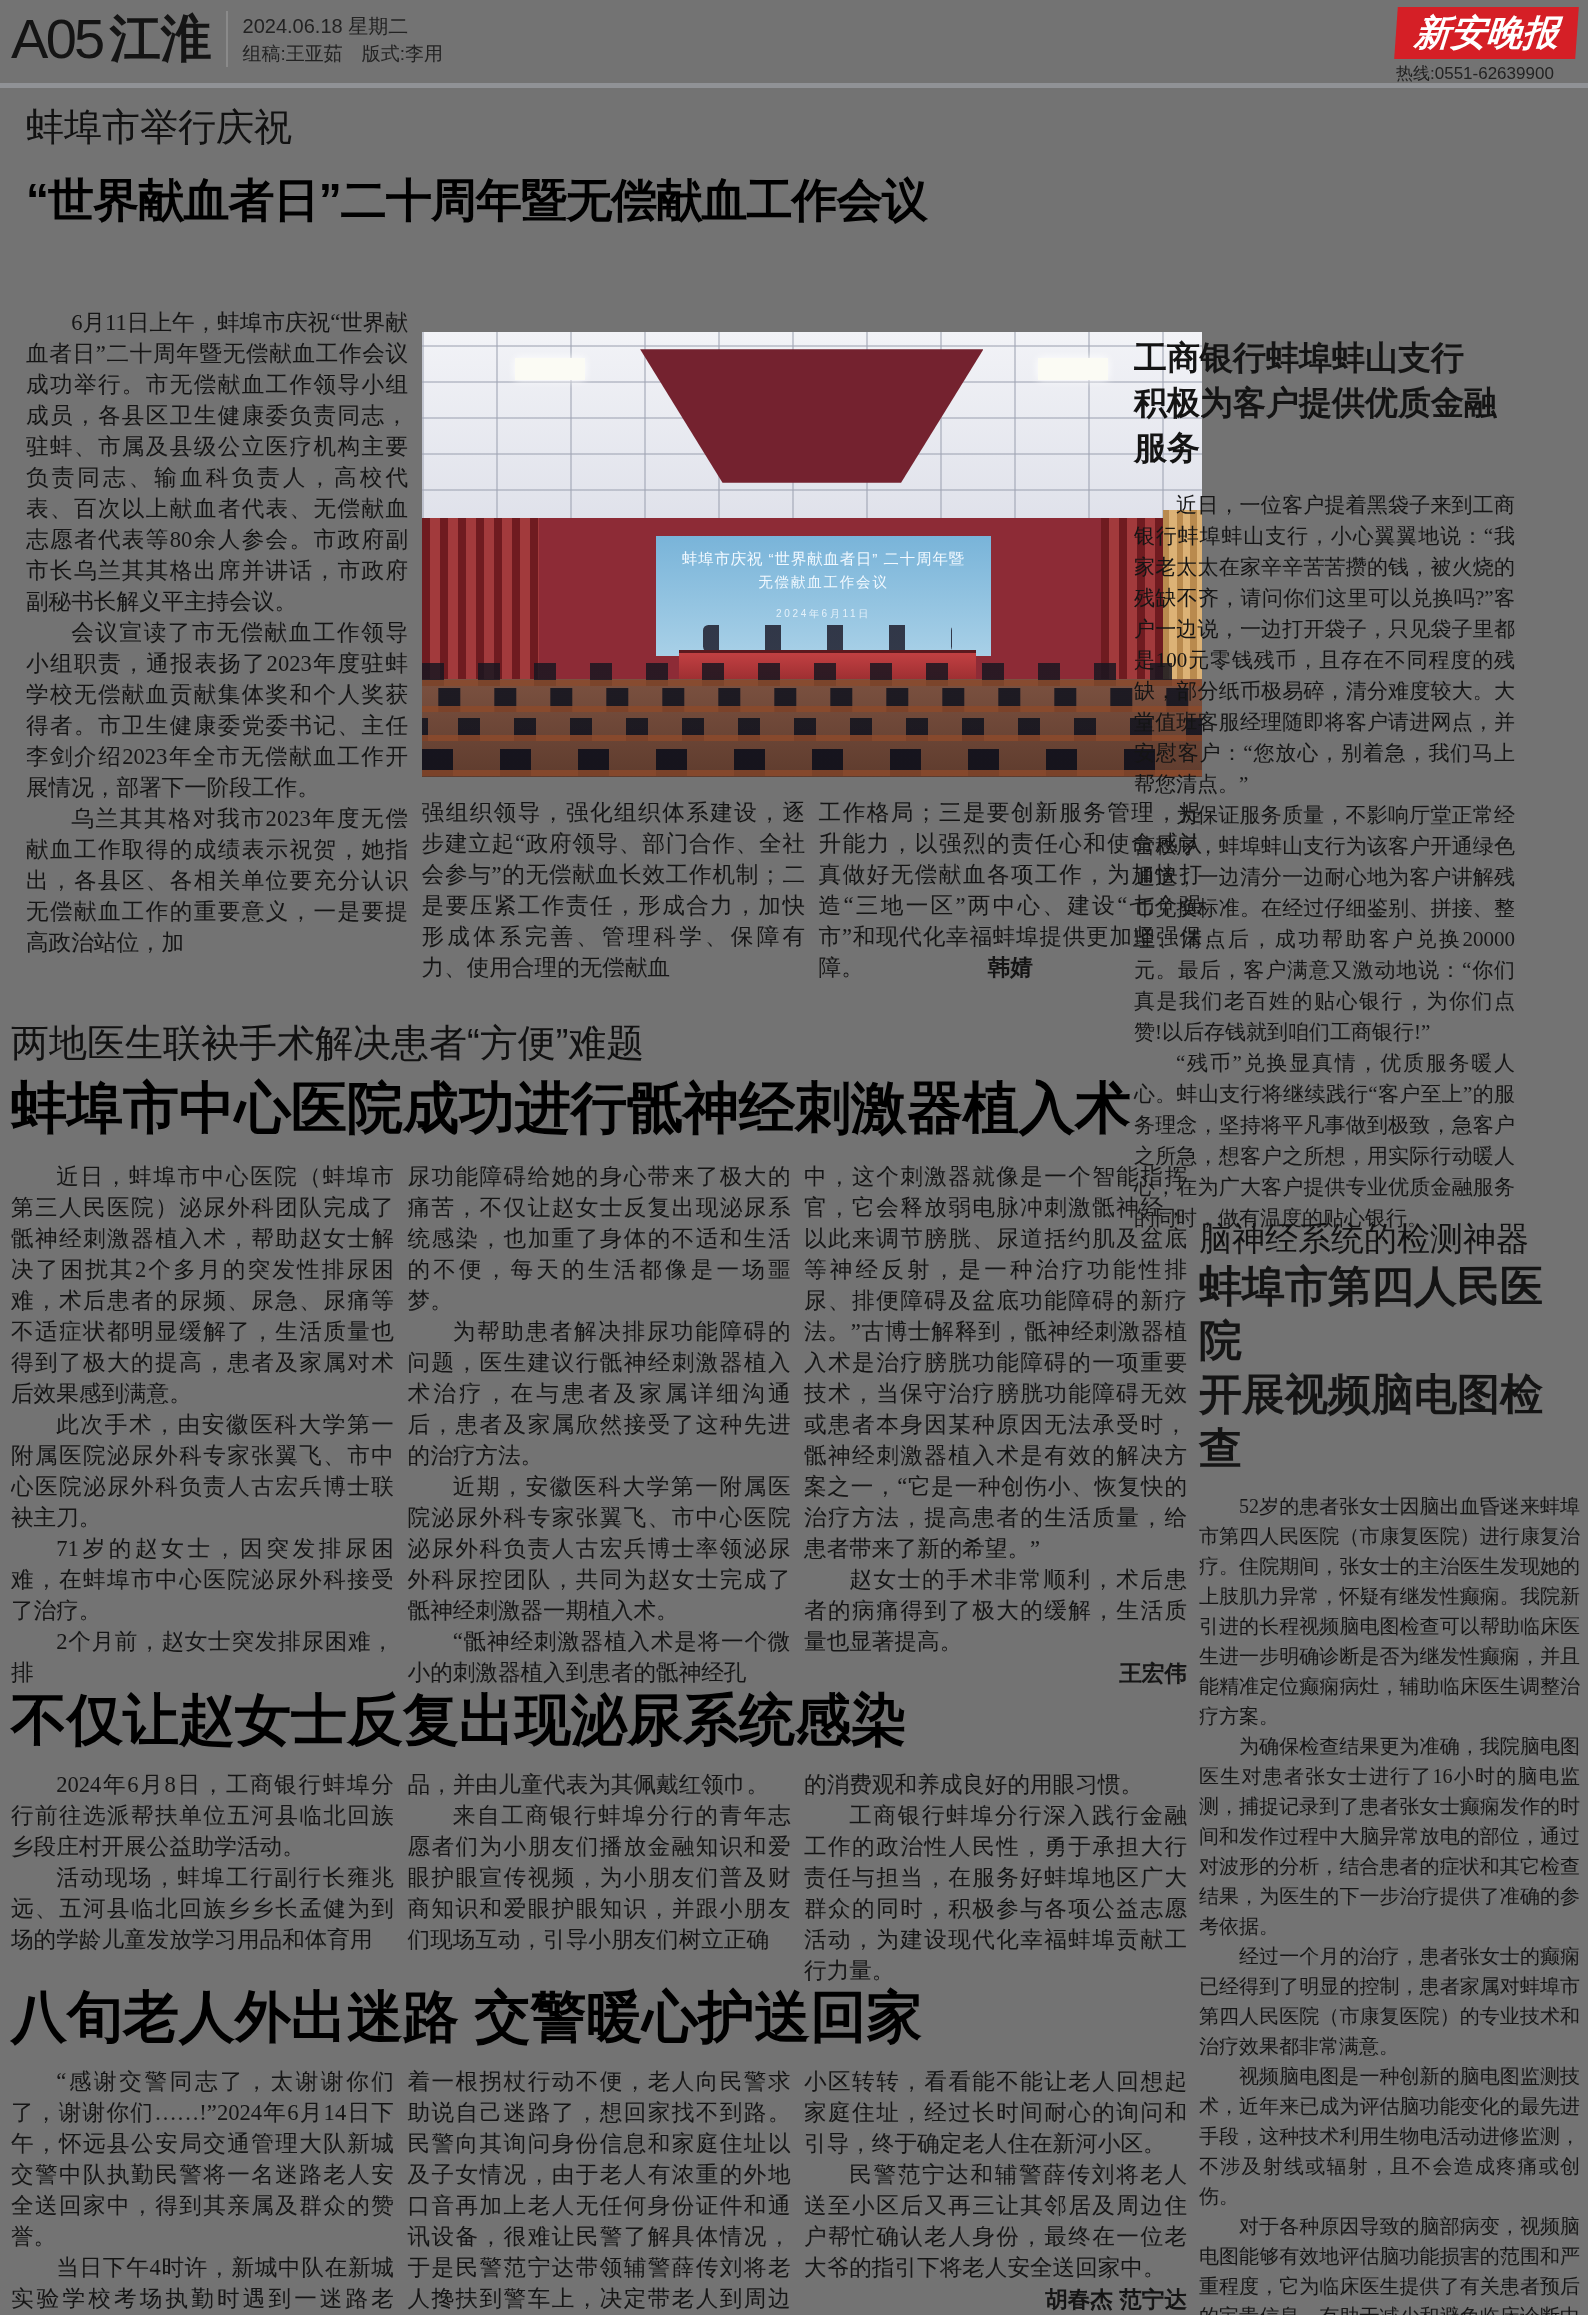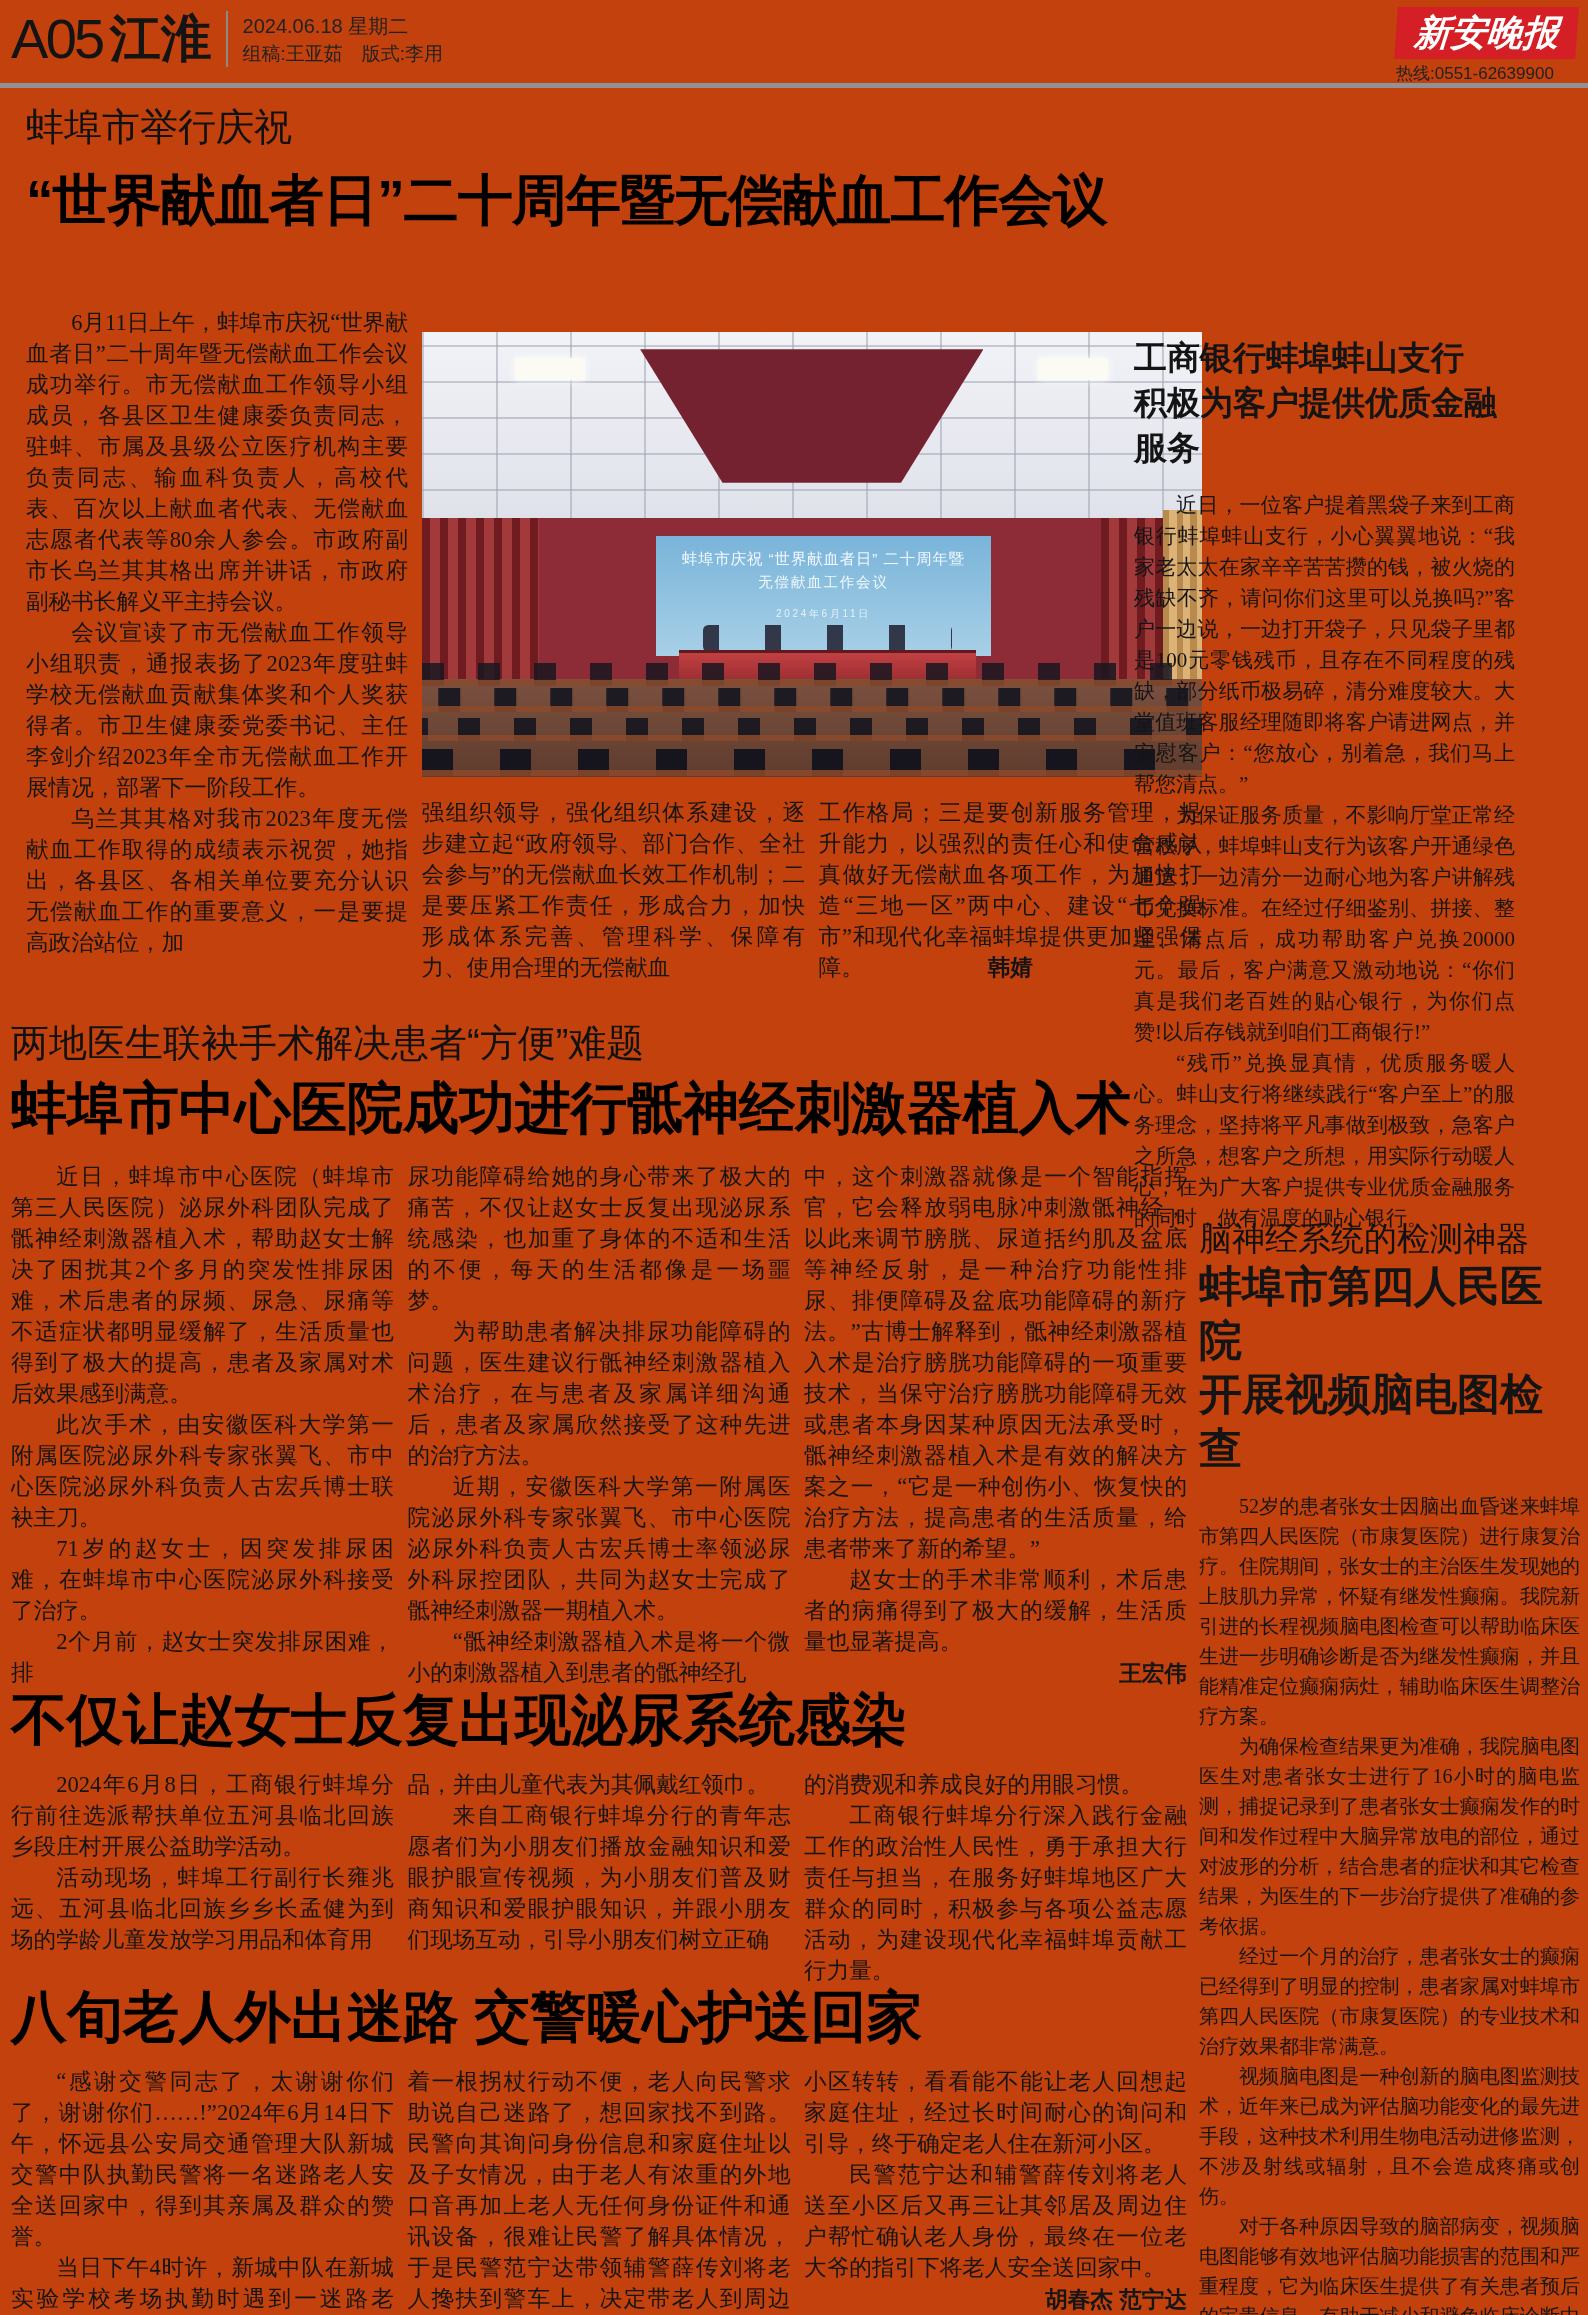--- a/index.html
+++ b/index.html
@@ -1,19 +1,19 @@
 <!DOCTYPE html>
 <html style="font-size:14.5px"><head>
 <meta charset="utf-8">
 <style>
   * { margin:0; padding:0; box-sizing:border-box; }
   html,body { background:#e5e5e5; }
   .page {
     position:relative; width:1588px; height:2316px; margin:0 auto;
-    background:#c2410c; overflow:hidden; color:#141414;
+    background:#737373; overflow:hidden; color:#141414;
     font-family:"Liberation Serif","DejaVu Serif",serif;
   }
   
   .hd { position:absolute; left:11px; top:7.2px; right:11px; height:71px; }
   .hd-left { display:flex; align-items:flex-start; }
   .page-code { font-family:"Liberation Sans","DejaVu Sans",sans-serif; font-weight:200; font-size:56px; line-height:63px; letter-spacing:-2.7px; }
   .section-name { font-family:"Liberation Sans","DejaVu Sans",sans-serif; font-weight:700; font-size:51px; line-height:63px; margin-left:7.2px; }
   .hd-div { width:1.8px; height:56px; background:#8a8a8a; margin:3.6px 14.5px 0 14.5px; }
   .pub-info { padding-top:5.4px; font-family:"Liberation Sans","DejaVu Sans",sans-serif; color:#222; }
   .pub-date { font-size:20px; line-height:27px; }
@@ -29,21 +29,21 @@
   .para { text-indent:2em; }
   .para.cont { text-indent:0; }
   .byline-line { font-family:"Liberation Sans","DejaVu Sans",sans-serif; font-weight:900; text-align:right; font-size:22.6px; line-height:34px; }
   .byline-inline { font-family:"Liberation Sans","DejaVu Sans",sans-serif; font-weight:900; text-align:center; font-size:22.6px; line-height:31px; margin-top:-31px; }
   .kicker { font-family:"Liberation Sans","DejaVu Sans",sans-serif; font-weight:500; color:#111; }
   .headline { font-family:"Liberation Sans","DejaVu Sans",sans-serif; font-weight:900; color:#000; }
 
   
   .lead { position:absolute; left:26px; top:105px; width:1176px; }
   .lead .kicker { font-size:38px; line-height:45px; }
-  .lead .headline { font-size:55px; line-height:71px; margin-top:14.5px; letter-spacing:-0.9px; }
+  .lead .headline { font-size:46px; line-height:71px; margin-top:14.5px; letter-spacing:-0.9px; }
   .lead-body { display:flex; gap:13.6px; margin-top:71px; height:691px; overflow:hidden; }
   .lead-col1 { width:382px; flex:none; }
   .lead-right { flex:1; display:flex; flex-direction:column; }
   .lead-two { display:flex; gap:13.6px; margin-top:20px; flex:1; overflow:hidden; }
   .lead-two > div { flex:1; }
 
   
   .photo { position:relative; height:445px; margin-top:25px; background:#dfe2e8; overflow:hidden; }
   .ph-ceiling { position:absolute; left:0; top:0; width:100%; height:44%;
     background:

